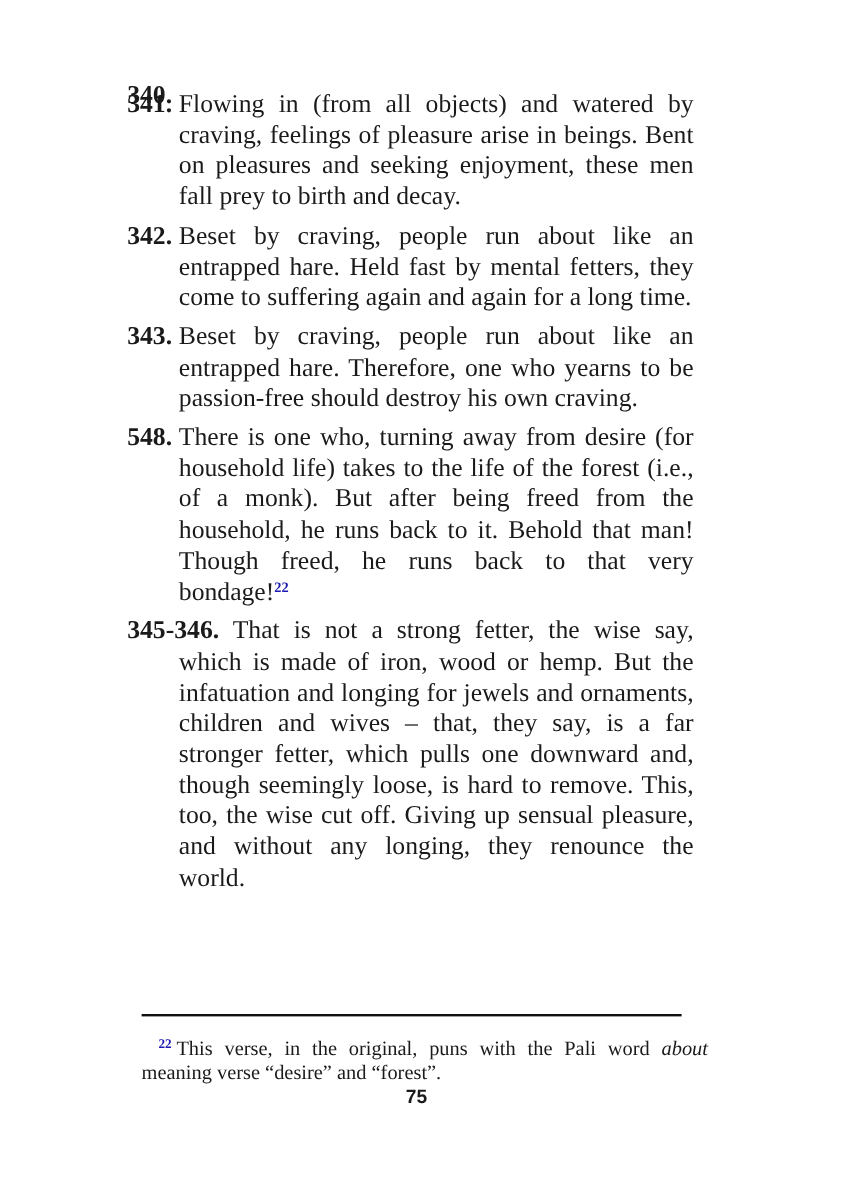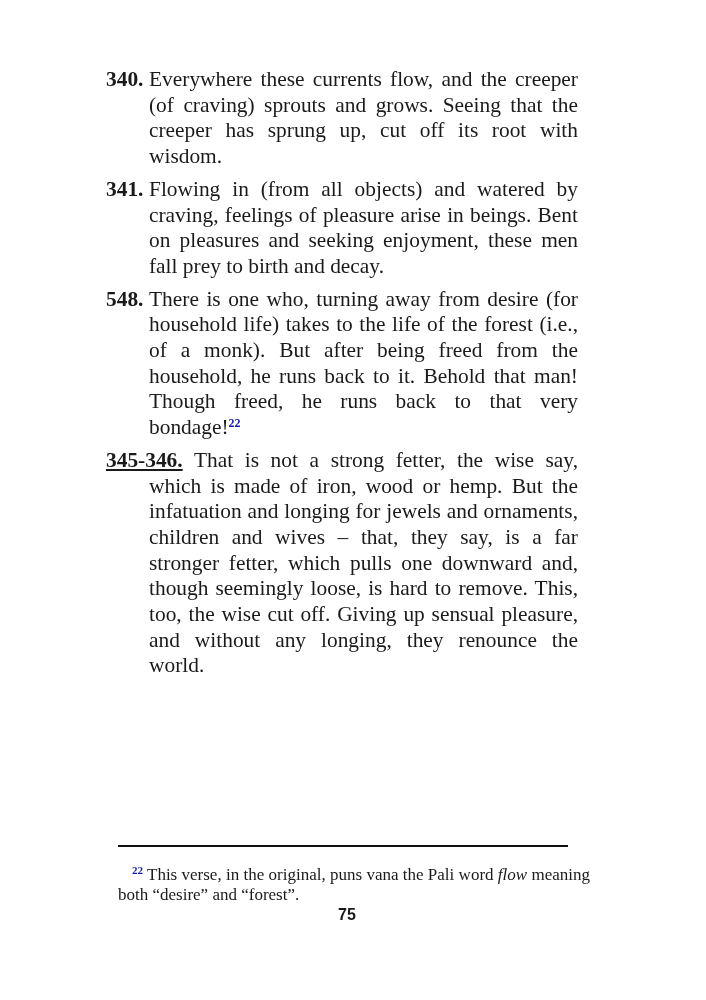--- a/index.html
+++ b/index.html
@@ -1,50 +1,57 @@
 <!DOCTYPE html>
 <html><head>
 <meta charset="utf-8">
 <style>
   html, body { margin: 0; padding: 0; background: #ffffff; }
   body { width: 706px; height: 1000px; position: relative; overflow: hidden; color: #1a1a1a; }
   .page { position: absolute; left: 106px; top: 67px; width: 472px; font-family: "Liberation Serif", serif; font-size: 21.4px; line-height: 25.7px; }
   .verse { position: relative; padding-left: 43px; margin-bottom: 7px; text-align: justify; }
   .verse .num { position: absolute; left: 0; top: 0; font-weight: bold; }
   .verse.wide { padding-left: 43px; text-indent: 0; }
-  .verse.wide .num { position: static; text-decoration: underline; }
+  .verse.wide .num { position: static; }
   .verse.wide { padding-left: 43px; }
   .verse.wide .first { margin-left: -43px; }
   sup.fn { color: #1a1ab0; font-weight: bold; font-size: 12px; line-height: 0; vertical-align: 7px; }
   .rule { position: absolute; left: 118px; top: 845px; width: 450px; height: 2px; background: #111; }
   .footnote { position: absolute; left: 118px; top: 860px; width: 472px; font-family: "Liberation Serif", serif; font-size: 17px; line-height: 20px; text-align: justify; }
   .footnote .fnum { color: #1a1ab0; font-weight: bold; font-size: 11px; vertical-align: 6px; margin-left: 14px; margin-right: 4px; }
   .pageno { position: absolute; left: 0; width: 694px; top: 906px; text-align: center; font-family: "Liberation Sans", sans-serif; font-weight: bold; font-size: 16px; }
 </style>
 </head>
 <body>
 
 <div class="page">
   <div class="verse">
     <span class="num">340.</span>
-    <span>Everywhere these currents flow, and the creeper (of craving) sprouts and grows. Seeing that the creeper has sprung up, cut off its root with wisdom.</span>
   </div>
   <div class="verse">
     <span class="num">341.</span>
     <span>Flowing in (from all objects) and watered by craving, feelings of pleasure arise in beings. Bent on pleasures and seeking enjoyment, these men fall prey to birth and decay.</span>
+  </div>
+  <div class="verse">
+    <span class="num">342.</span>
+    <span>Beset by craving, people run about like an entrapped hare. Held fast by mental fetters, they come to suffering again and again for a long time.</span>
+  </div>
+  <div class="verse">
+    <span class="num">343.</span>
+    <span>Beset by craving, people run about like an entrapped hare. Therefore, one who yearns to be passion-free should destroy his own craving.</span>
   </div>
   <div class="verse">
     <span class="num">548.</span>
     <span>There is one who, turning away from desire (for household life) takes to the life of the forest (i.e., of a monk). But after being freed from the household, he runs back to it. Behold that man! Though freed, he runs back to that very bondage!</span><sup class="fn">22</sup>
   </div>
   <div class="verse wide">
     <span class="first"><span class="num">345-346.</span></span>
     <span>That is not a strong fetter, the wise say, which is made of iron, wood or hemp. But the infatuation and longing for jewels and ornaments, children and wives – that, they say, is a far stronger fetter, which pulls one downward and, though seemingly loose, is hard to remove. This, too, the wise cut off. Giving up sensual pleasure, and without any longing, they renounce the world.</span>
   </div>
 </div>
 
 <div class="rule"></div>
 
 <div class="footnote">
-  <span class="fnum">22</span><span>This verse, in the original, puns vana the Pali word </span><i>flow</i><span> meaning both “desire” and “forest”.</span>
+  <span class="fnum">22</span><span>This verse, in the original, puns with the Pali word </span><i>about</i><span> meaning verse “desire” and “forest”.</span>
 </div>
 
 <div class="pageno">75</div>
 
 </body></html>

